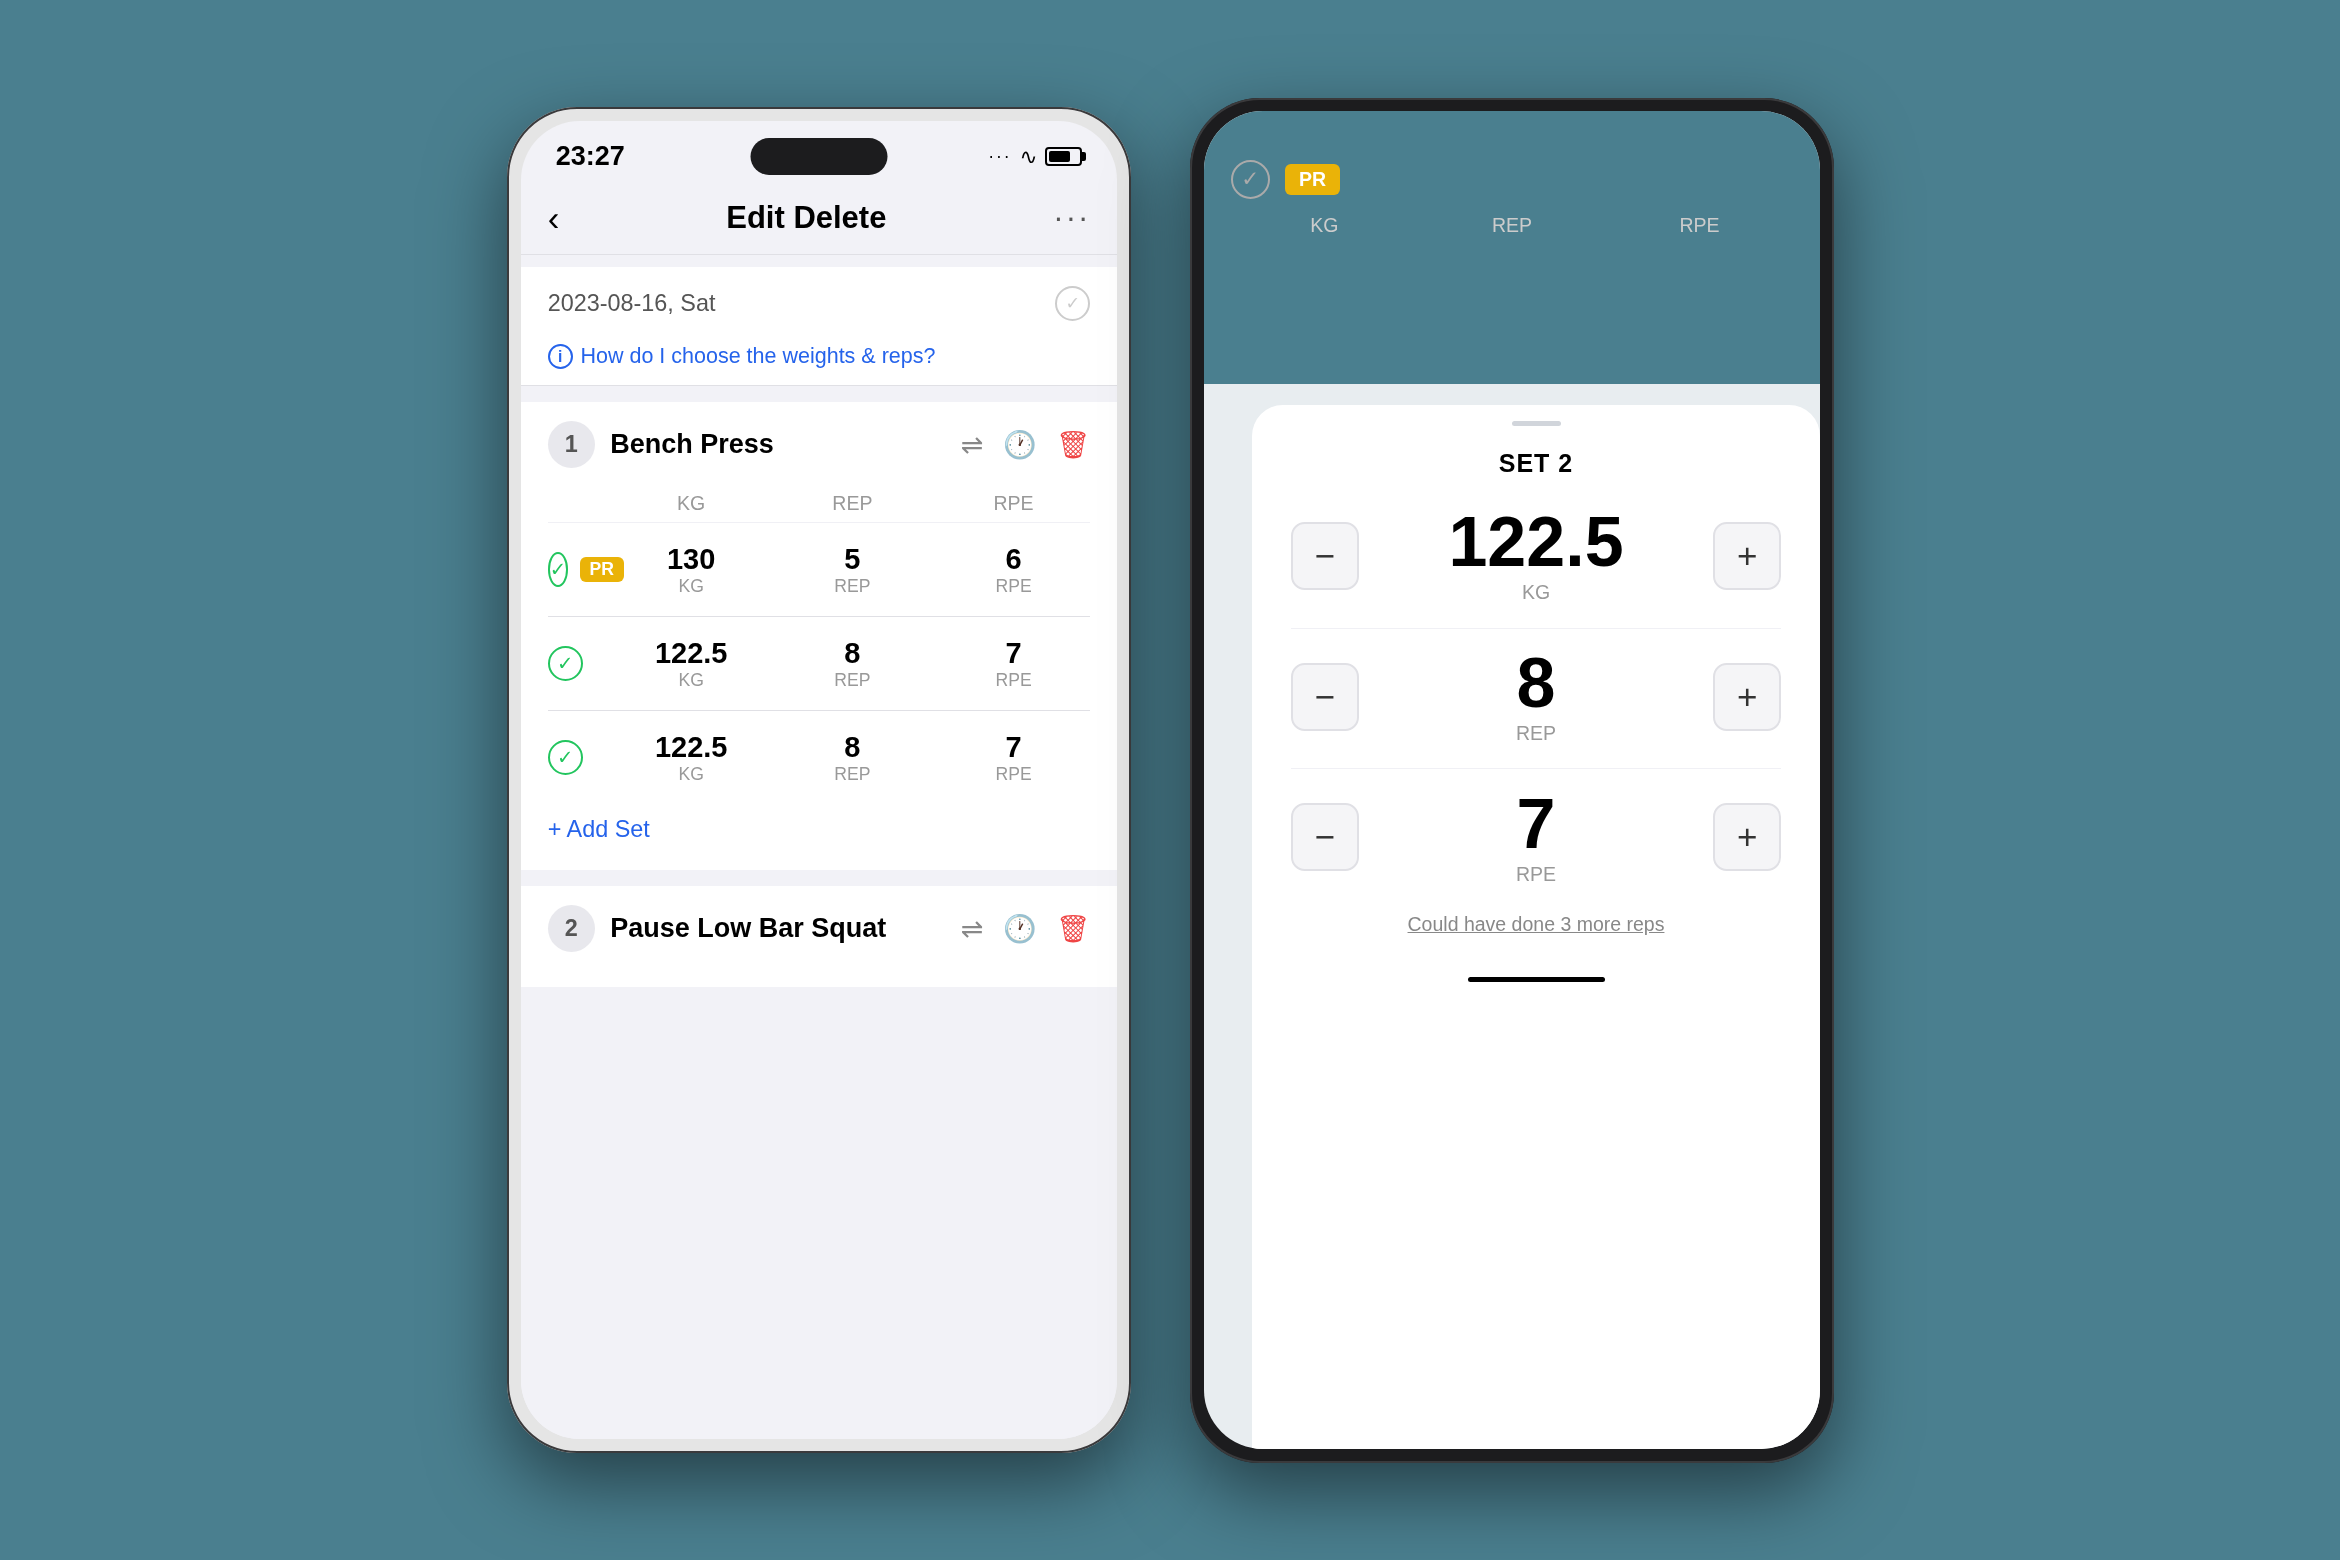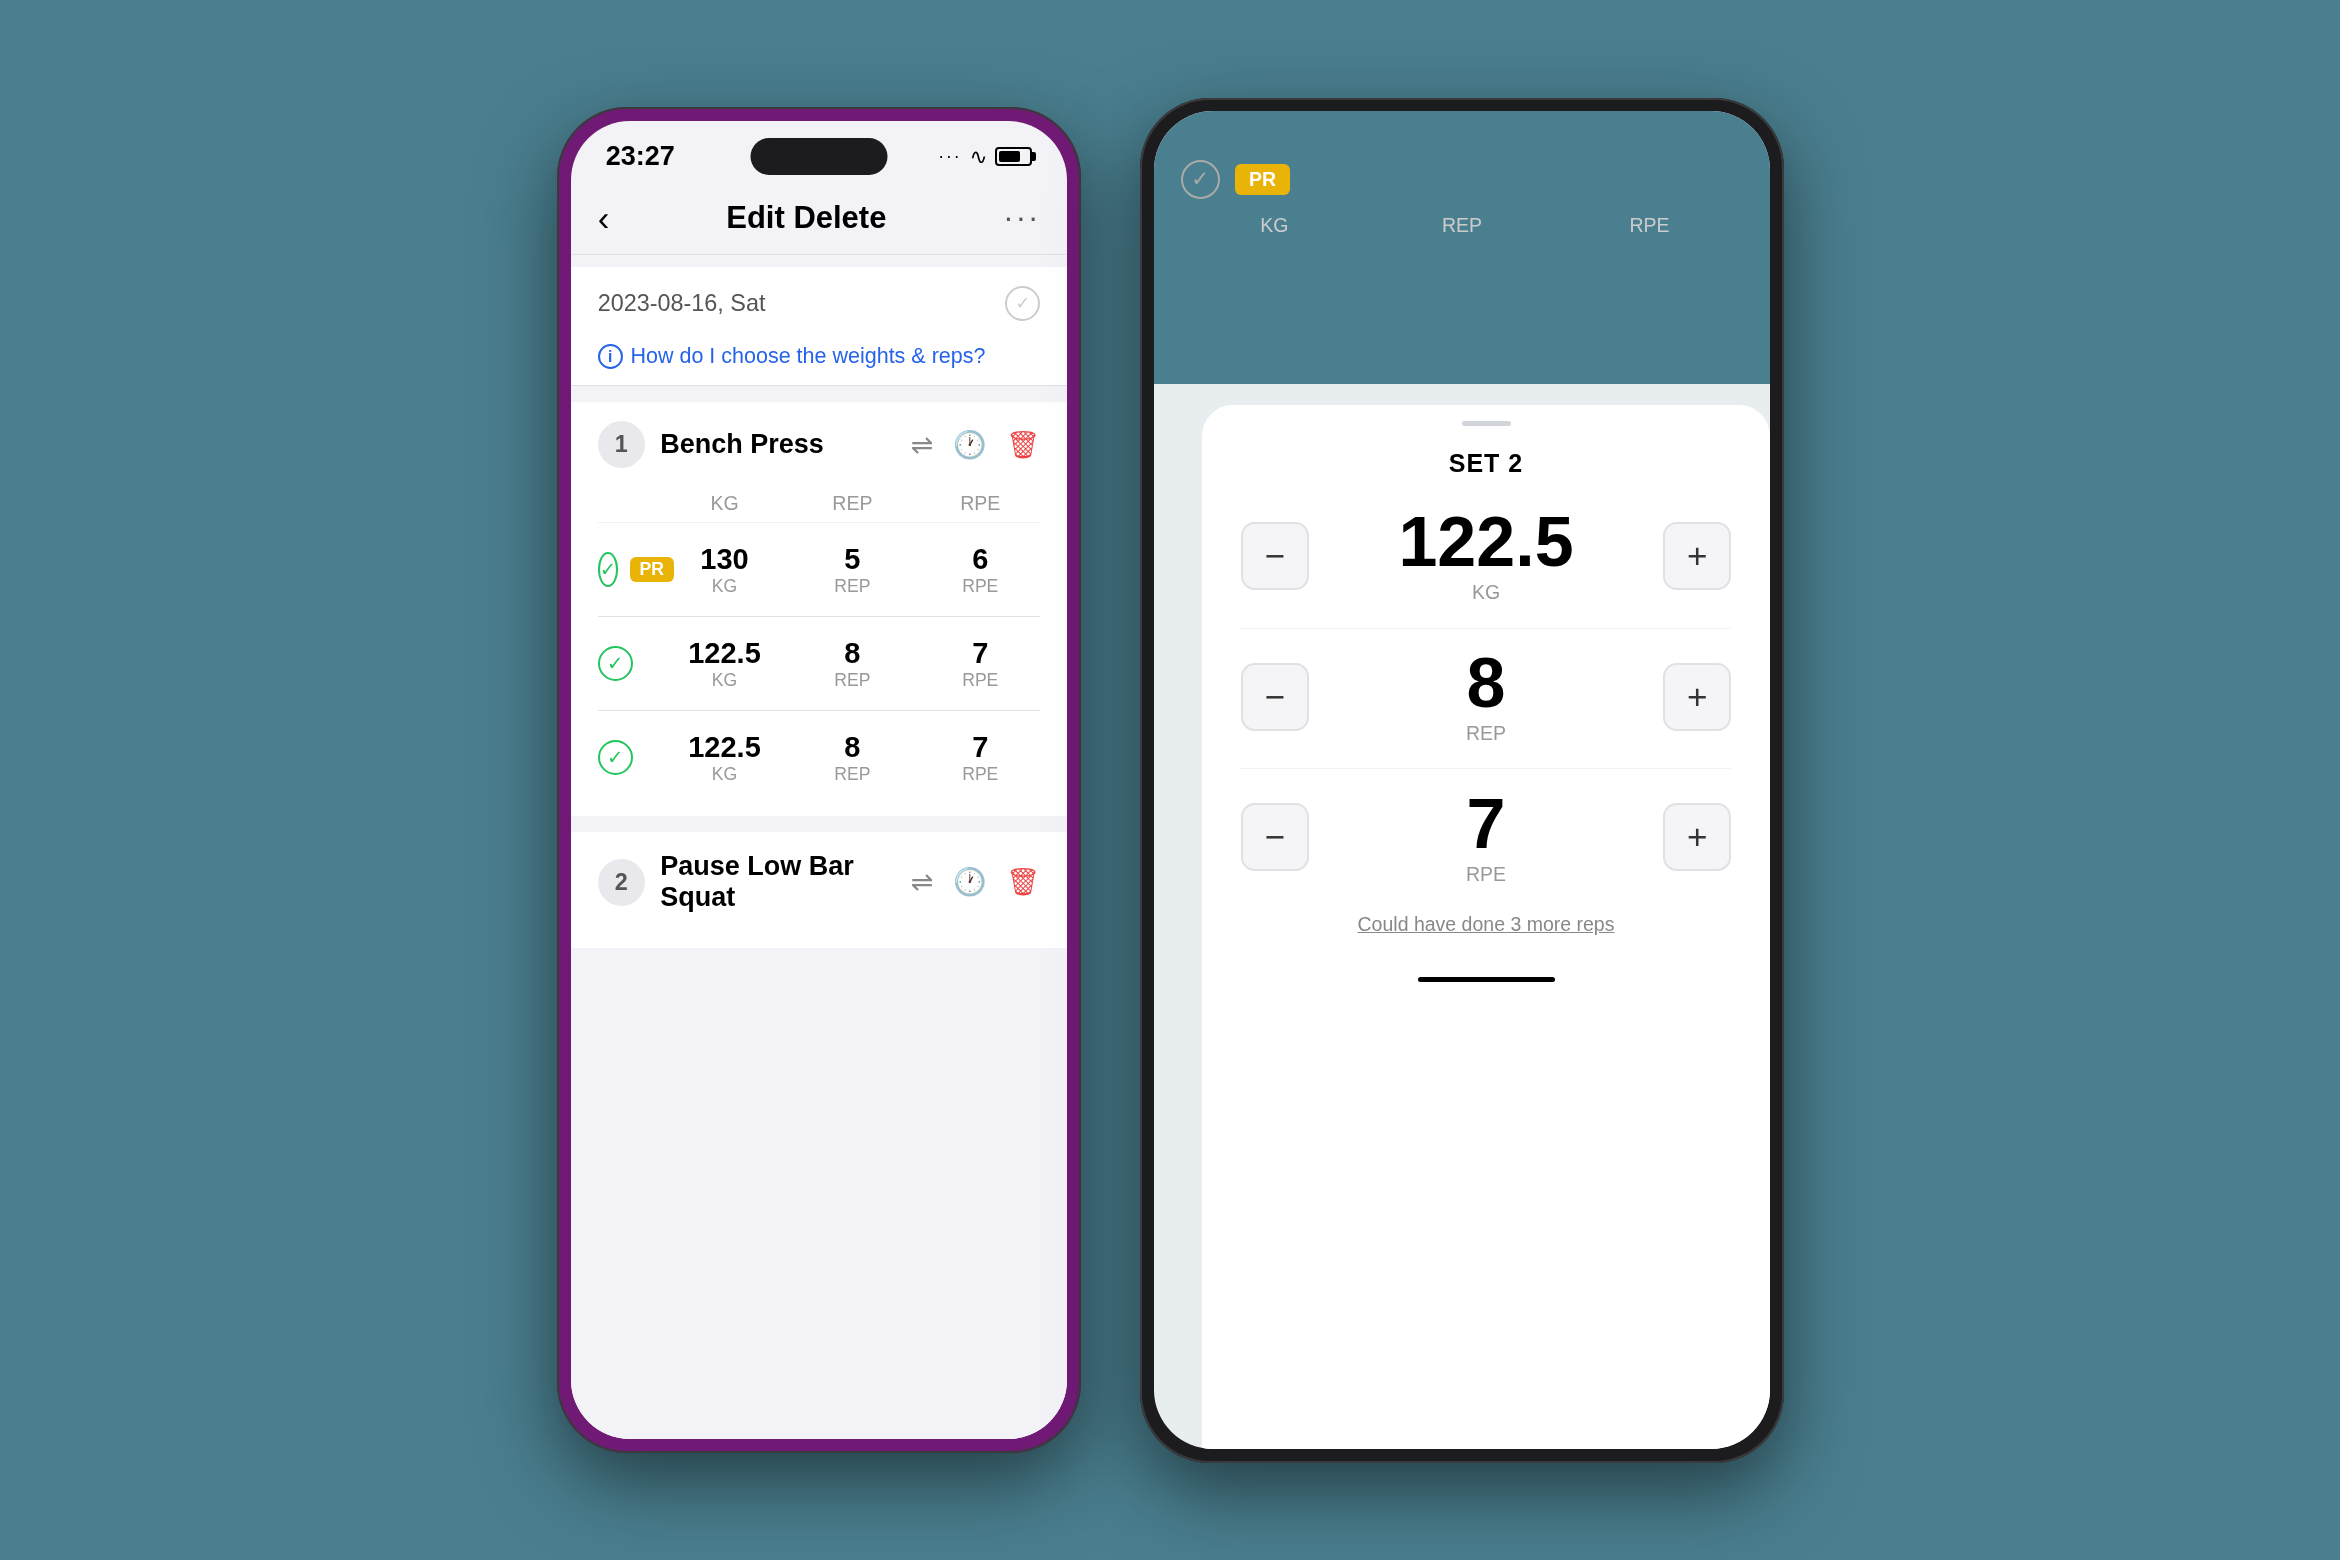--- a/index.html
+++ b/index.html
@@ -17,23 +17,23 @@
 
     .scene {
       display: flex;
       gap: 59px;
       align-items: center;
       position: relative;
     }
 
     
     .phone1 {
-      width: 524px;
+      width: 624px;
       height: 1346px;
-      background: #701a75;
+      background: #e5e5e5;
       border-radius: 70px;
       padding: 13.7px;
       box-shadow: 0 29px 78px rgba(0,0,0,0.5), inset 0 0 0 2px #3a3a3c;
       position: relative;
     }
 
     .phone1-inner {
       width: 100%;
       height: 100%;
       background: #f2f2f7;
@@ -635,20 +635,21 @@
             <div class="set-value">
               <span class="set-number">8</span>
               <span class="set-unit">REP</span>
             </div>
             <div class="set-value">
               <span class="set-number">7</span>
               <span class="set-unit">RPE</span>
             </div>
           </div>
 
+          <div class="add-set">+ Add Set</div>
         </div>
 
         <div class="exercise-card2">
           <div class="exercise-header">
             <div class="exercise-num">2</div>
             <span class="exercise-name">Pause Low Bar Squat</span>
             <div class="exercise-actions">
               <span class="icon-btn">⇌</span>
               <span class="icon-btn">🕐</span>
               <span class="icon-btn red">🗑</span>

